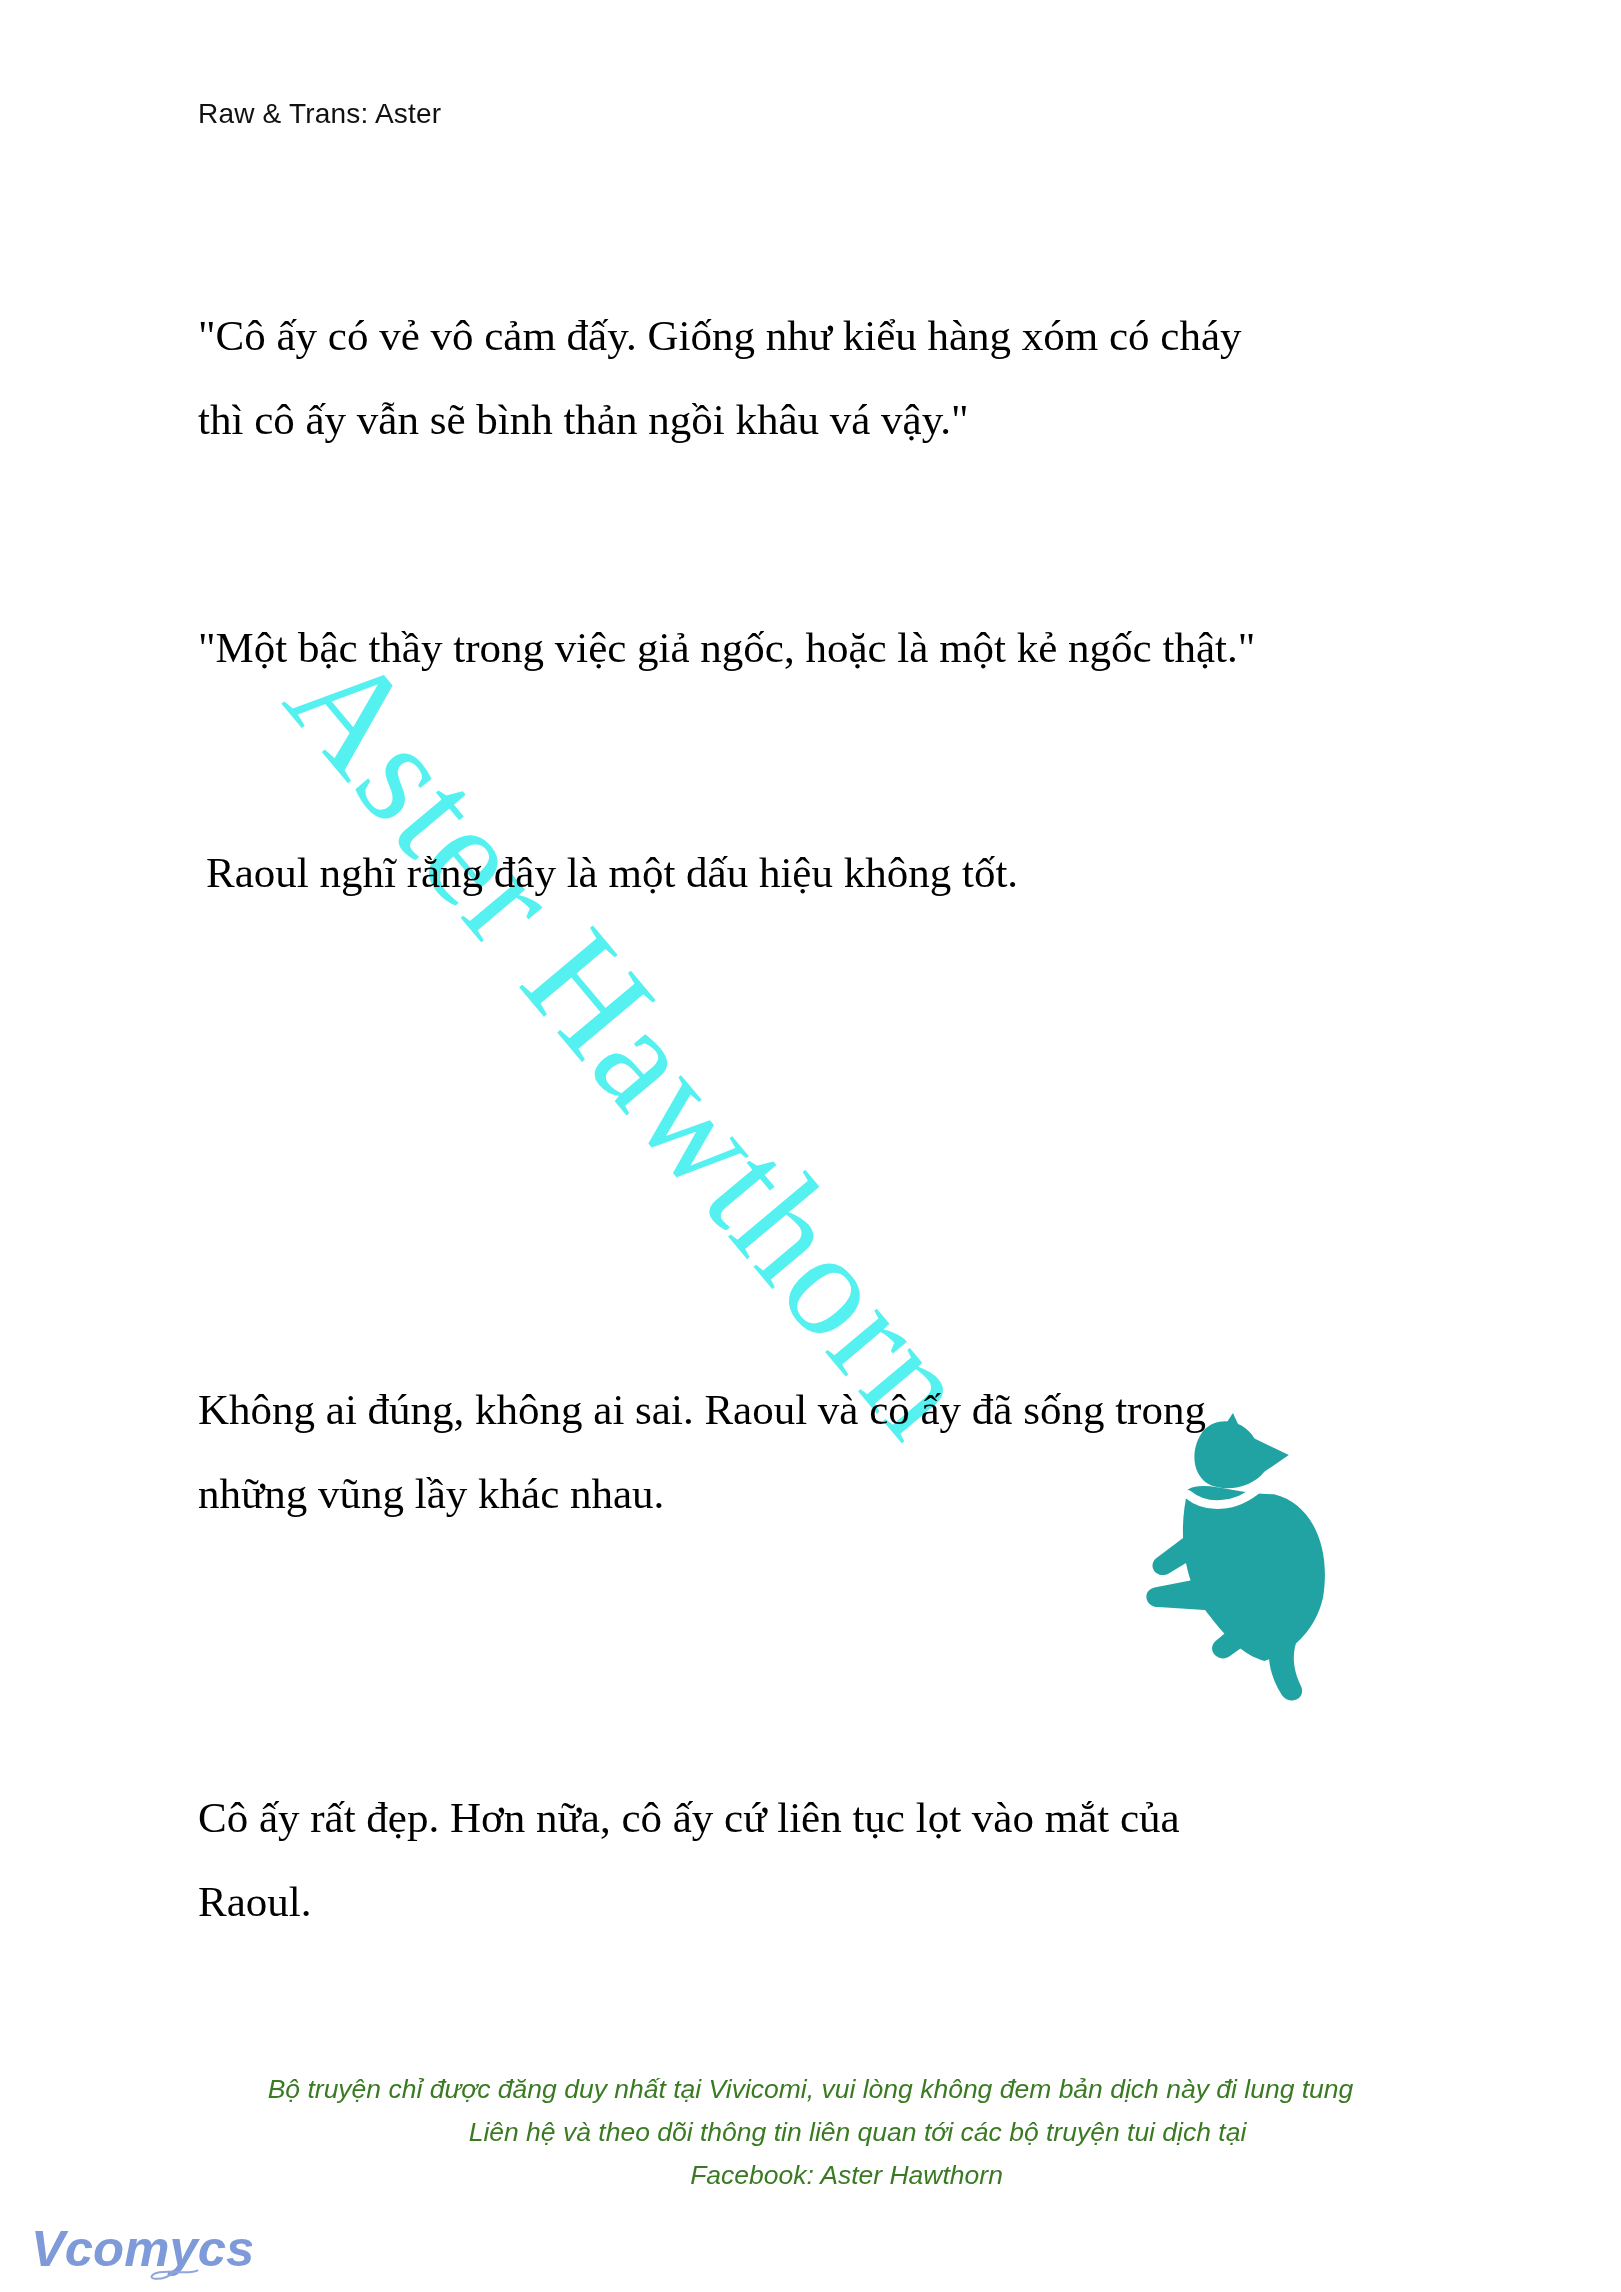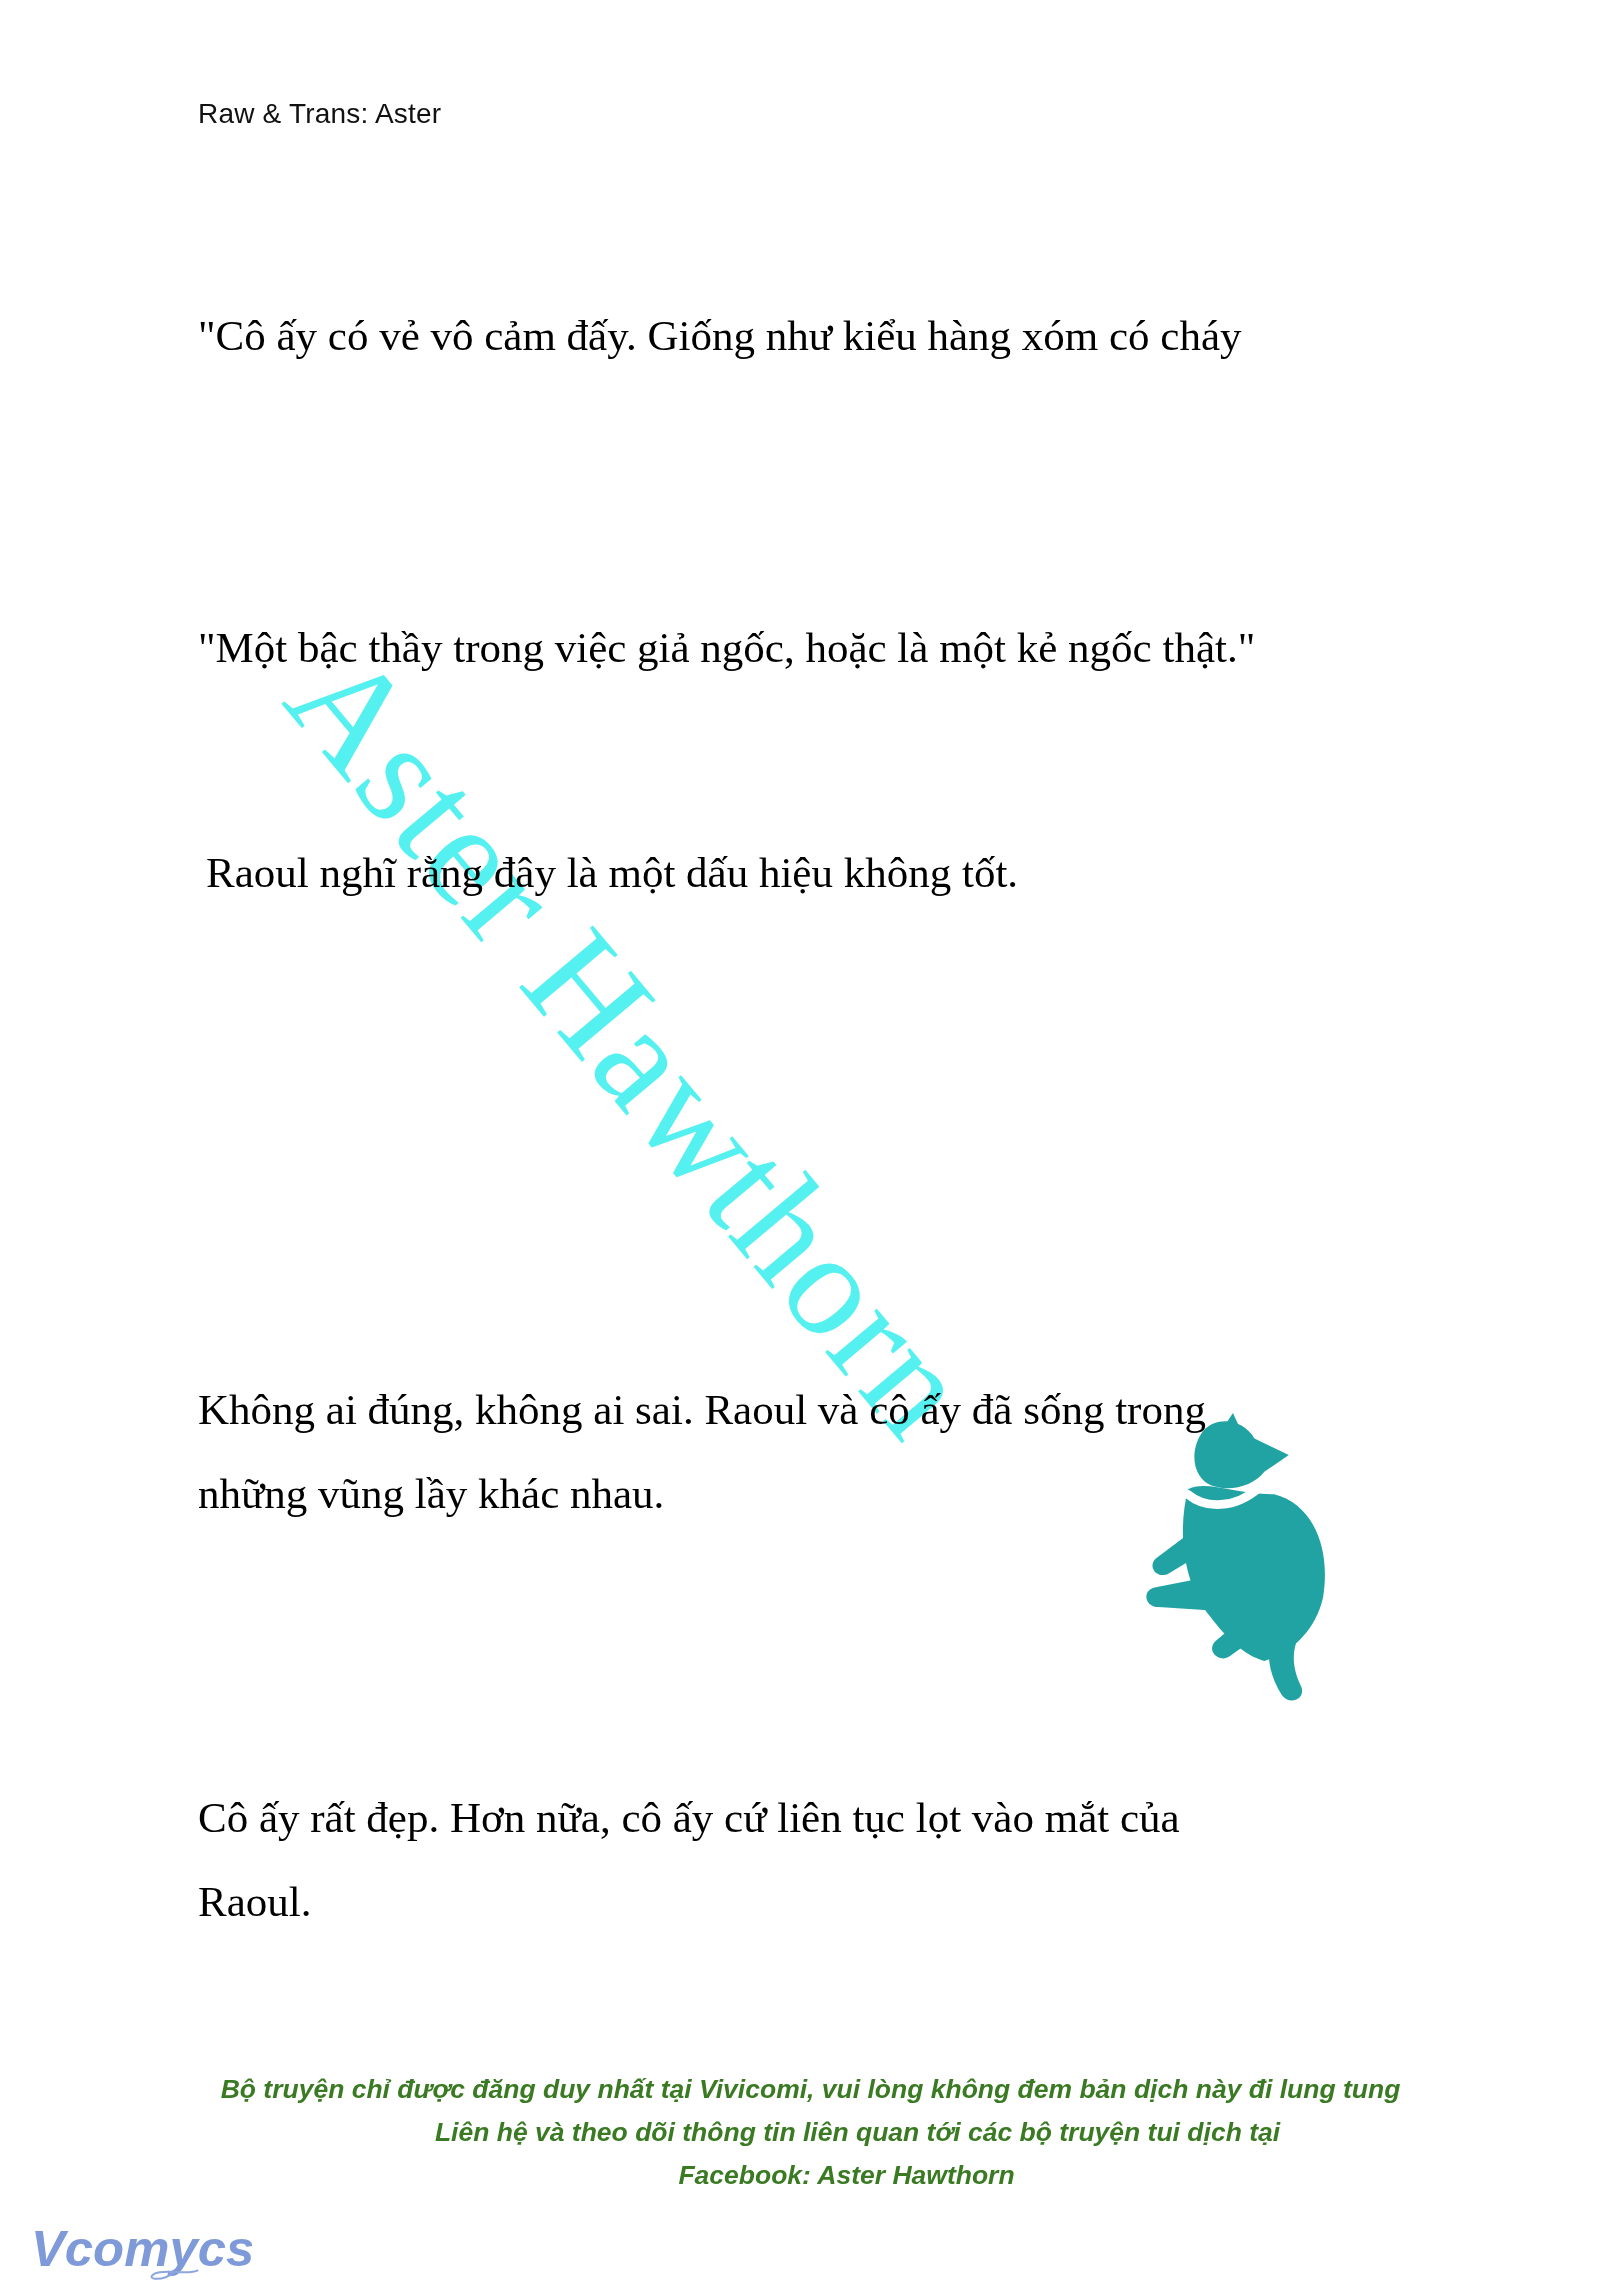--- a/index.html
+++ b/index.html
@@ -61,21 +61,21 @@
       height: 294px;
       z-index: 3;
     }
     .footer-note {
       position: absolute;
       left: 0;
       width: 1621px;
       text-align: center;
       font-family: "Liberation Sans", sans-serif;
       font-style: italic;
-      font-weight: bold;
+      font-weight: normal;
       font-size: 26.5px;
       color: #3a7a23;
       line-height: 43px;
       z-index: 2;
     }
     .logo {
       position: absolute;
       left: 27.4px;
       top: 2215px;
       width: 225px;
@@ -94,20 +94,21 @@
 <body>
 
 <div class="page">
 
   <div class="header-credit">Raw &amp; Trans: Aster</div>
 
   <div class="watermark">Aster Hawthorn</div>
 
   <div class="paragraph" style="top:294px;">
     <div>"Cô ấy có vẻ vô cảm đấy. Giống như kiểu hàng xóm có cháy</div>
+    <div>thì cô ấy vẫn sẽ bình thản ngồi khâu vá vậy."</div>
   </div>
 
   <div class="paragraph" style="top:606px;">
     <div>"Một bậc thầy trong việc giả ngốc, hoặc là một kẻ ngốc thật."</div>
   </div>
 
   <div class="paragraph" style="top:831px;margin-left:8px;">
     <div>Raoul nghĩ rằng đây là một dấu hiệu không tốt.</div>
   </div>
 

